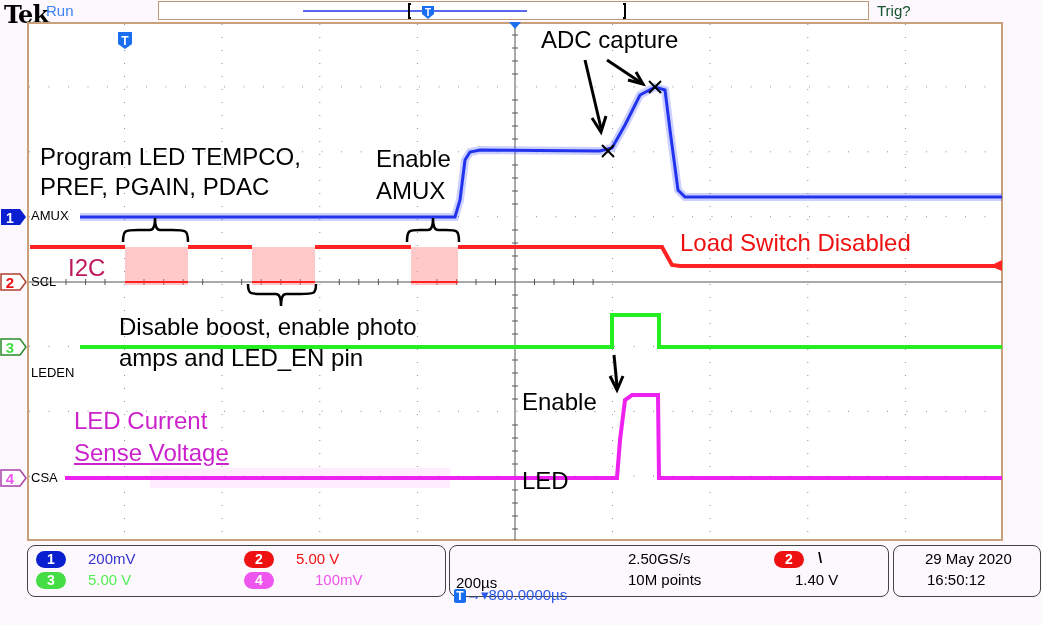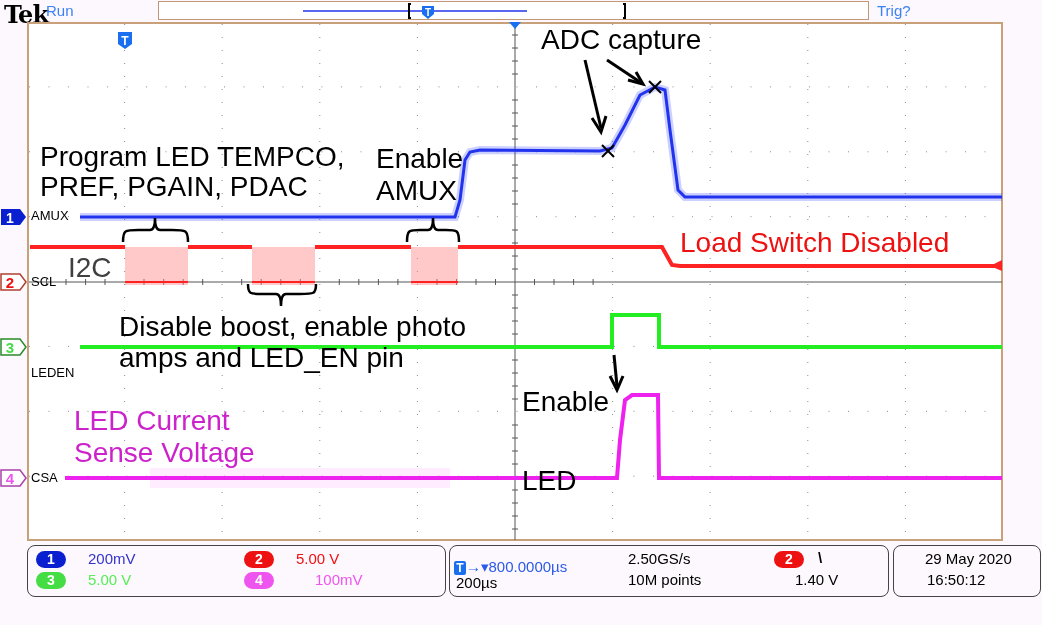--- a/index.html
+++ b/index.html
@@ -1,24 +1,24 @@
 <!DOCTYPE html>
 <html><head>
 <meta charset="utf-8">
 <style>
   html, body { margin:0; padding:0; background:#fdf8fd; }
   body { width:1042px; height:625px; position:relative; overflow:hidden; font-family:"Liberation Sans", sans-serif; }
   .abs { position:absolute; }
   #tek-logo { left:4px; top:0px; font-family:"DejaVu Serif", serif; font-weight:bold; font-size:24px; color:#000; letter-spacing:-1px; }
   #run-status { left:46px; top:2px; font-size:15px; color:#3b82f6; }
   #record-bar { left:158px; top:1px; width:711px; height:19px; border:1px solid #c09878; background:#fff; box-sizing:border-box; }
-  #trig-status { left:877px; top:2px; font-size:15px; color:#3b82f6; }
+  #trig-status { left:877px; top:2px; font-size:15px; color:#14532d; }
   #graticule { left:27px; top:22px; width:976px; height:519px; border:2px solid #c8a07a; border-top-width:2px; box-sizing:border-box; background:#fff; }
   svg { position:absolute; left:0; top:0; }
-  .ann { position:absolute; font-size:28px; color:#000; line-height:30px; white-space:nowrap; }
+  .ann { position:absolute; font-size:24px; color:#000; line-height:30px; white-space:nowrap; }
   .ch-label { position:absolute; font-size:13px; color:#000; }
   .panel { position:absolute; border:1.5px solid #444; border-radius:8px; box-sizing:border-box; background:#fdf8fd; }
   .pill { position:absolute; width:30px; height:17px; border-radius:9px; color:#fff; font-weight:bold; font-size:14px; text-align:center; line-height:17px; }
   .pv { position:absolute; font-size:15px; }
   .ptxt { position:absolute; font-size:15px; color:#000; white-space:nowrap; }
 </style>
 </head>
 <body>
 
 <div class="abs" id="tek-logo">Tek</div>
@@ -197,43 +197,43 @@
 <div class="ch-label" style="left:31px;top:208px;">AMUX</div>
 <div class="ch-label" style="left:31px;top:274px;">SCL</div>
 <div class="ch-label" style="left:31px;top:325px;margin-top:40px;">LEDEN</div>
 <div class="ch-label" style="left:31px;top:470px;">CSA</div>
 
 <div class="ann" style="left:541px;top:25px;">ADC capture</div>
 <div class="ann" style="left:40px;top:142px;">Program LED TEMPCO,</div>
 <div class="ann" style="left:40px;top:172px;">PREF, PGAIN, PDAC</div>
 <div class="ann" style="left:376px;top:144px;">Enable</div>
 <div class="ann" style="left:376px;top:176px;">AMUX</div>
-<div class="ann" style="left:68px;top:253px;color:#404040;">I2C</div>
+<div class="ann" style="left:68px;top:253px;color:#be185d;">I2C</div>
 <div class="ann" style="left:680px;top:228px;color:#ee1111;">Load Switch Disabled</div>
 <div class="ann" style="left:119px;top:312px;">Disable boost, enable photo</div>
 <div class="ann" style="left:119px;top:343px;">amps and LED_EN pin</div>
 <div class="ann" style="left:74px;top:406px;color:#cc22cc;">LED Current</div>
-<div class="ann" style="left:74px;top:438px;color:#cc22cc;">Sense Voltage</div>
+<div class="ann" style="left:74px;top:438px;color:#cc22cc;text-decoration:underline;">Sense Voltage</div>
 <div class="ann" style="left:522px;top:387px;">Enable</div>
 <div class="ann" style="left:522px;top:420px;margin-top:46px;">LED</div>
 
 <div class="panel" style="left:27px;top:545px;width:419px;height:52px;">
   <div class="pill" style="left:8px;top:5px;background:#0a1fd0;">1</div>
   <div class="pv" style="left:60px;top:4px;color:#3333cc;">200mV</div>
   <div class="pill" style="left:216px;top:5px;background:#ee1111;">2</div>
   <div class="pv" style="left:268px;top:4px;color:#ee1111;">5.00 V</div>
   <div class="pill" style="left:8px;top:26px;background:#44dd44;">3</div>
   <div class="pv" style="left:60px;top:25px;color:#55ee55;">5.00 V</div>
   <div class="pill" style="left:216px;top:26px;background:#ee55ee;">4</div>
   <div class="pv" style="left:268px;top:25px;color:#ee55ee;margin-left:19px;">100mV</div>
 </div>
 
 <div class="panel" style="left:449px;top:545px;width:440px;height:52px;">
   <div class="ptxt" style="left:6px;top:4px;margin-top:24px;">200µs</div>
-  <div class="ptxt" style="left:4px;top:12px;color:#2a5ae8;">
+  <div class="ptxt" style="left:4px;top:40px;color:#2a5ae8;">
     <span style="display:inline-block;width:12px;height:14px;background:#1a6ef0;color:#fff;font-weight:bold;font-size:12px;text-align:center;line-height:14px;border-radius:2px;">T</span><span>→▾</span><span>800.0000µs</span>
   </div>
   <div class="ptxt" style="left:178px;top:4px;">2.50GS/s</div>
   <div class="ptxt" style="left:178px;top:25px;">10M points</div>
   <div class="pill" style="left:324px;top:5px;background:#ee1111;">2</div>
   <div class="ptxt" style="left:368px;top:3px;font-weight:bold;">\</div>
   <div class="ptxt" style="left:345px;top:25px;">1.40 V</div>
 </div>
 
 <div class="panel" style="left:893px;top:545px;width:148px;height:52px;">

